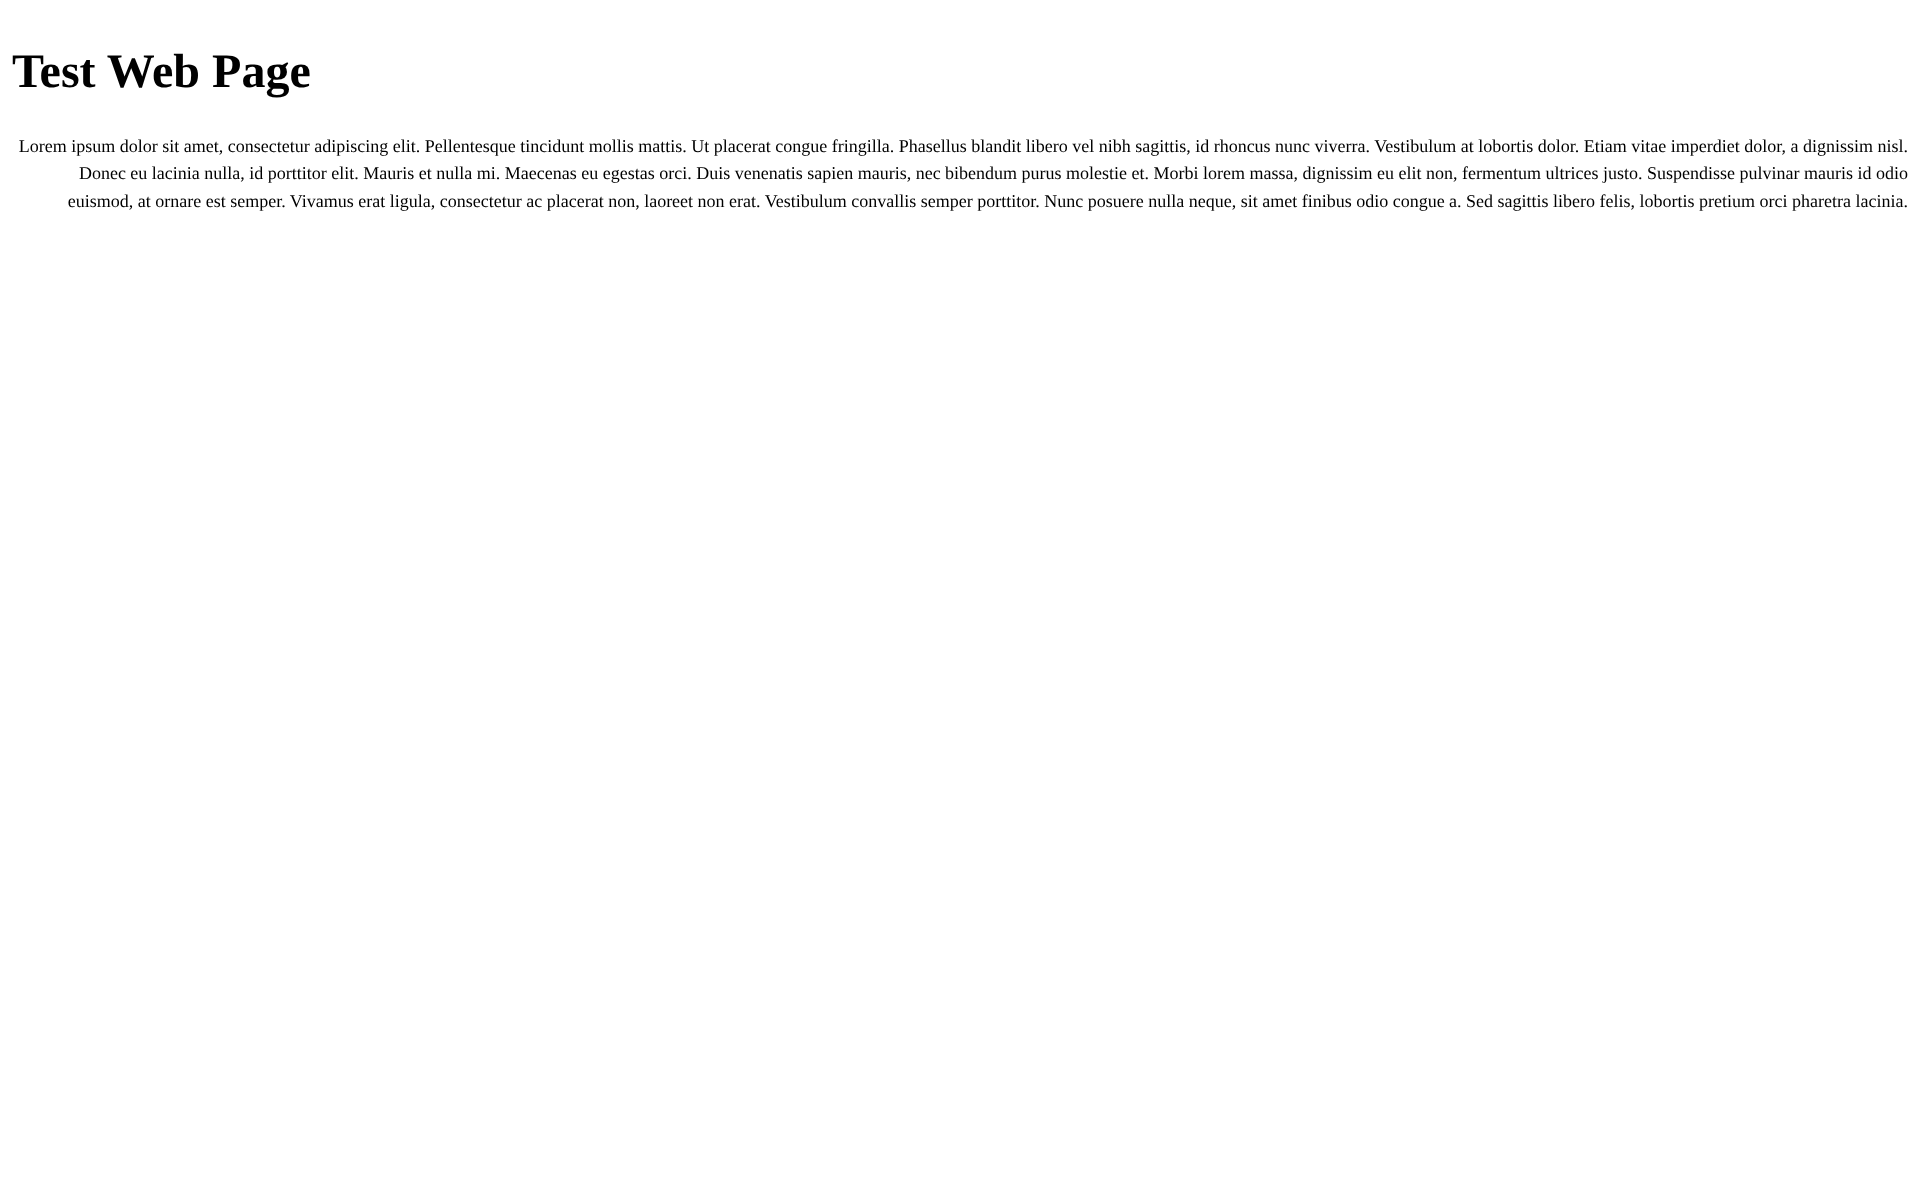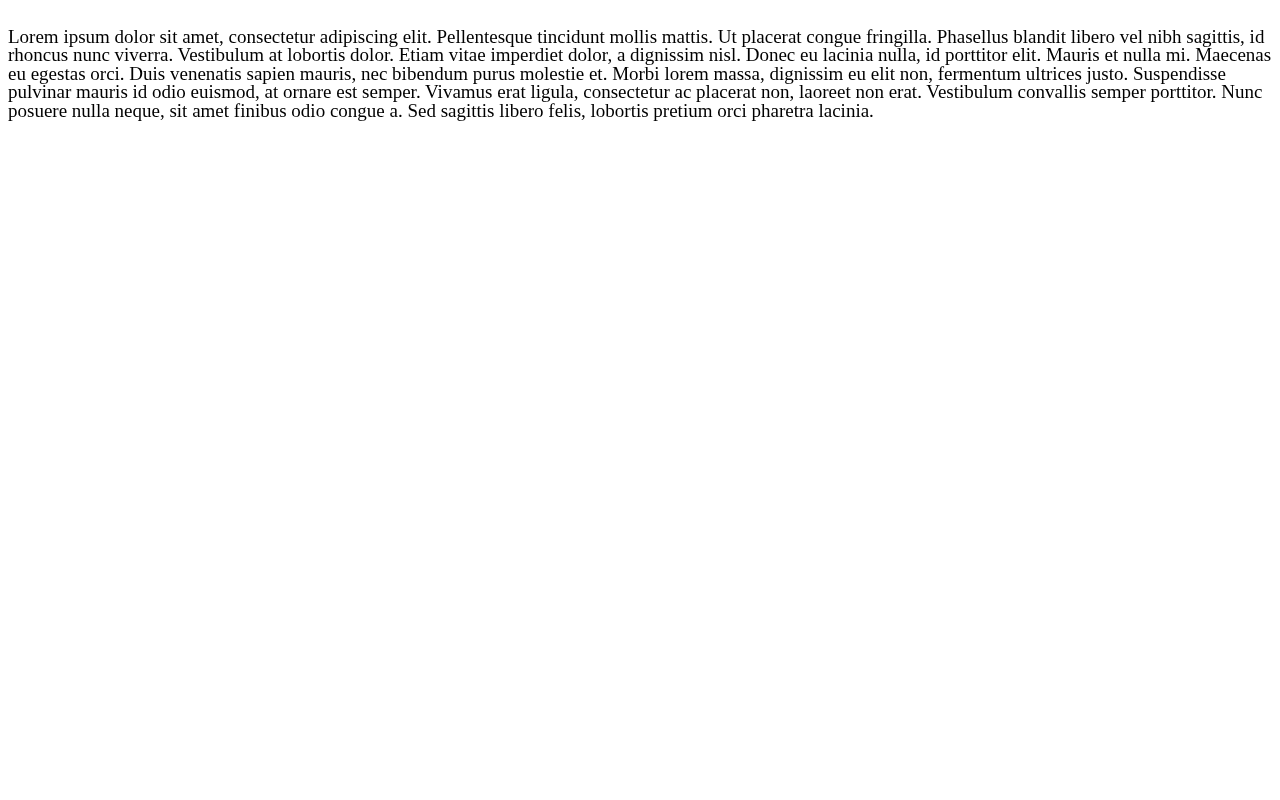--- a/index.html
+++ b/index.html
@@ -18,22 +18,24 @@
     min-height: 784px;
   }
   h1.page-title {
     font-size: 32px;
     font-weight: bold;
     margin: 21.44px 0;
     font-family: "Liberation Serif", "DejaVu Serif", serif;
   }
   p.body-text {
     margin: 20px 0;
-    font-size: 19px;
+    font-size: 12px;
     line-height: 18.4px;
+    text-align: right;
   }
 </style>
 </head>
 <body>
 
 <div class="page">
+  <h1 class="page-title">Test Web Page</h1>
   <p class="body-text">Lorem ipsum dolor sit amet, consectetur adipiscing elit. Pellentesque tincidunt mollis mattis. Ut placerat congue fringilla. Phasellus blandit libero vel nibh sagittis, id rhoncus nunc viverra. Vestibulum at lobortis dolor. Etiam vitae imperdiet dolor, a dignissim nisl. Donec eu lacinia nulla, id porttitor elit. Mauris et nulla mi. Maecenas eu egestas orci. Duis venenatis sapien mauris, nec bibendum purus molestie et. Morbi lorem massa, dignissim eu elit non, fermentum ultrices justo. Suspendisse pulvinar mauris id odio euismod, at ornare est semper. Vivamus erat ligula, consectetur ac placerat non, laoreet non erat. Vestibulum convallis semper porttitor. Nunc posuere nulla neque, sit amet finibus odio congue a. Sed sagittis libero felis, lobortis pretium orci pharetra lacinia.</p>
 </div>
 
 </body></html>

